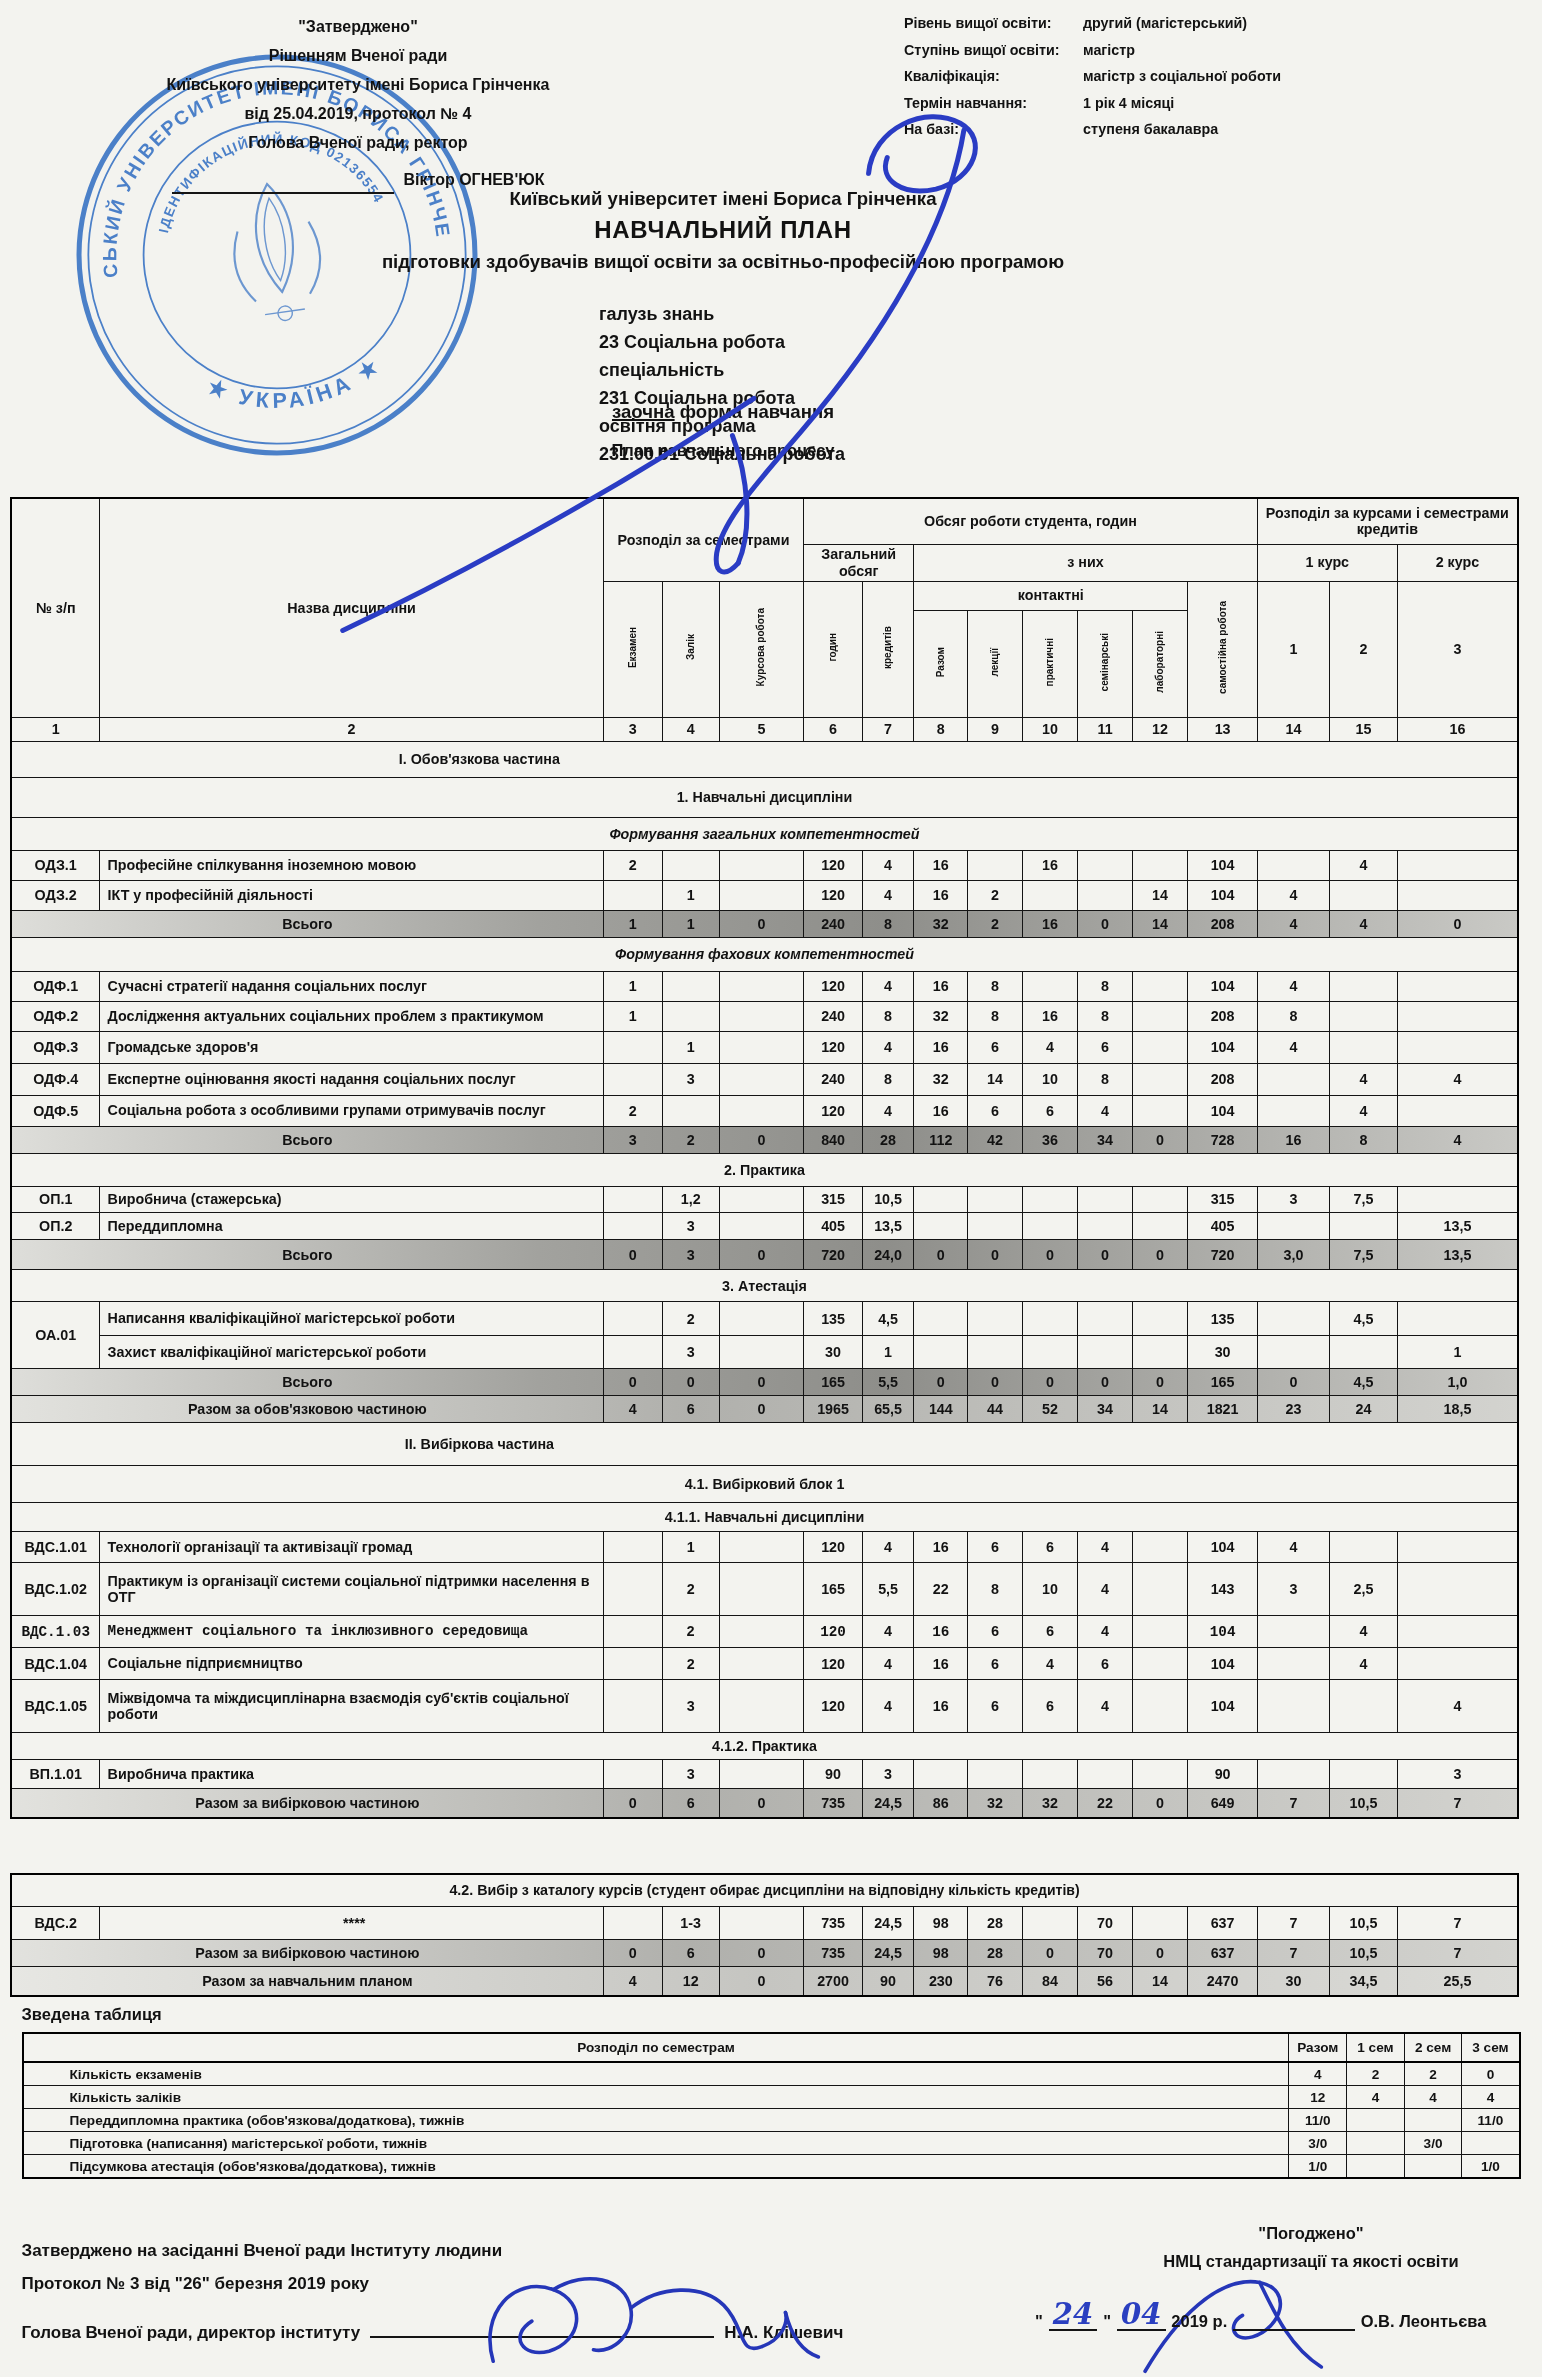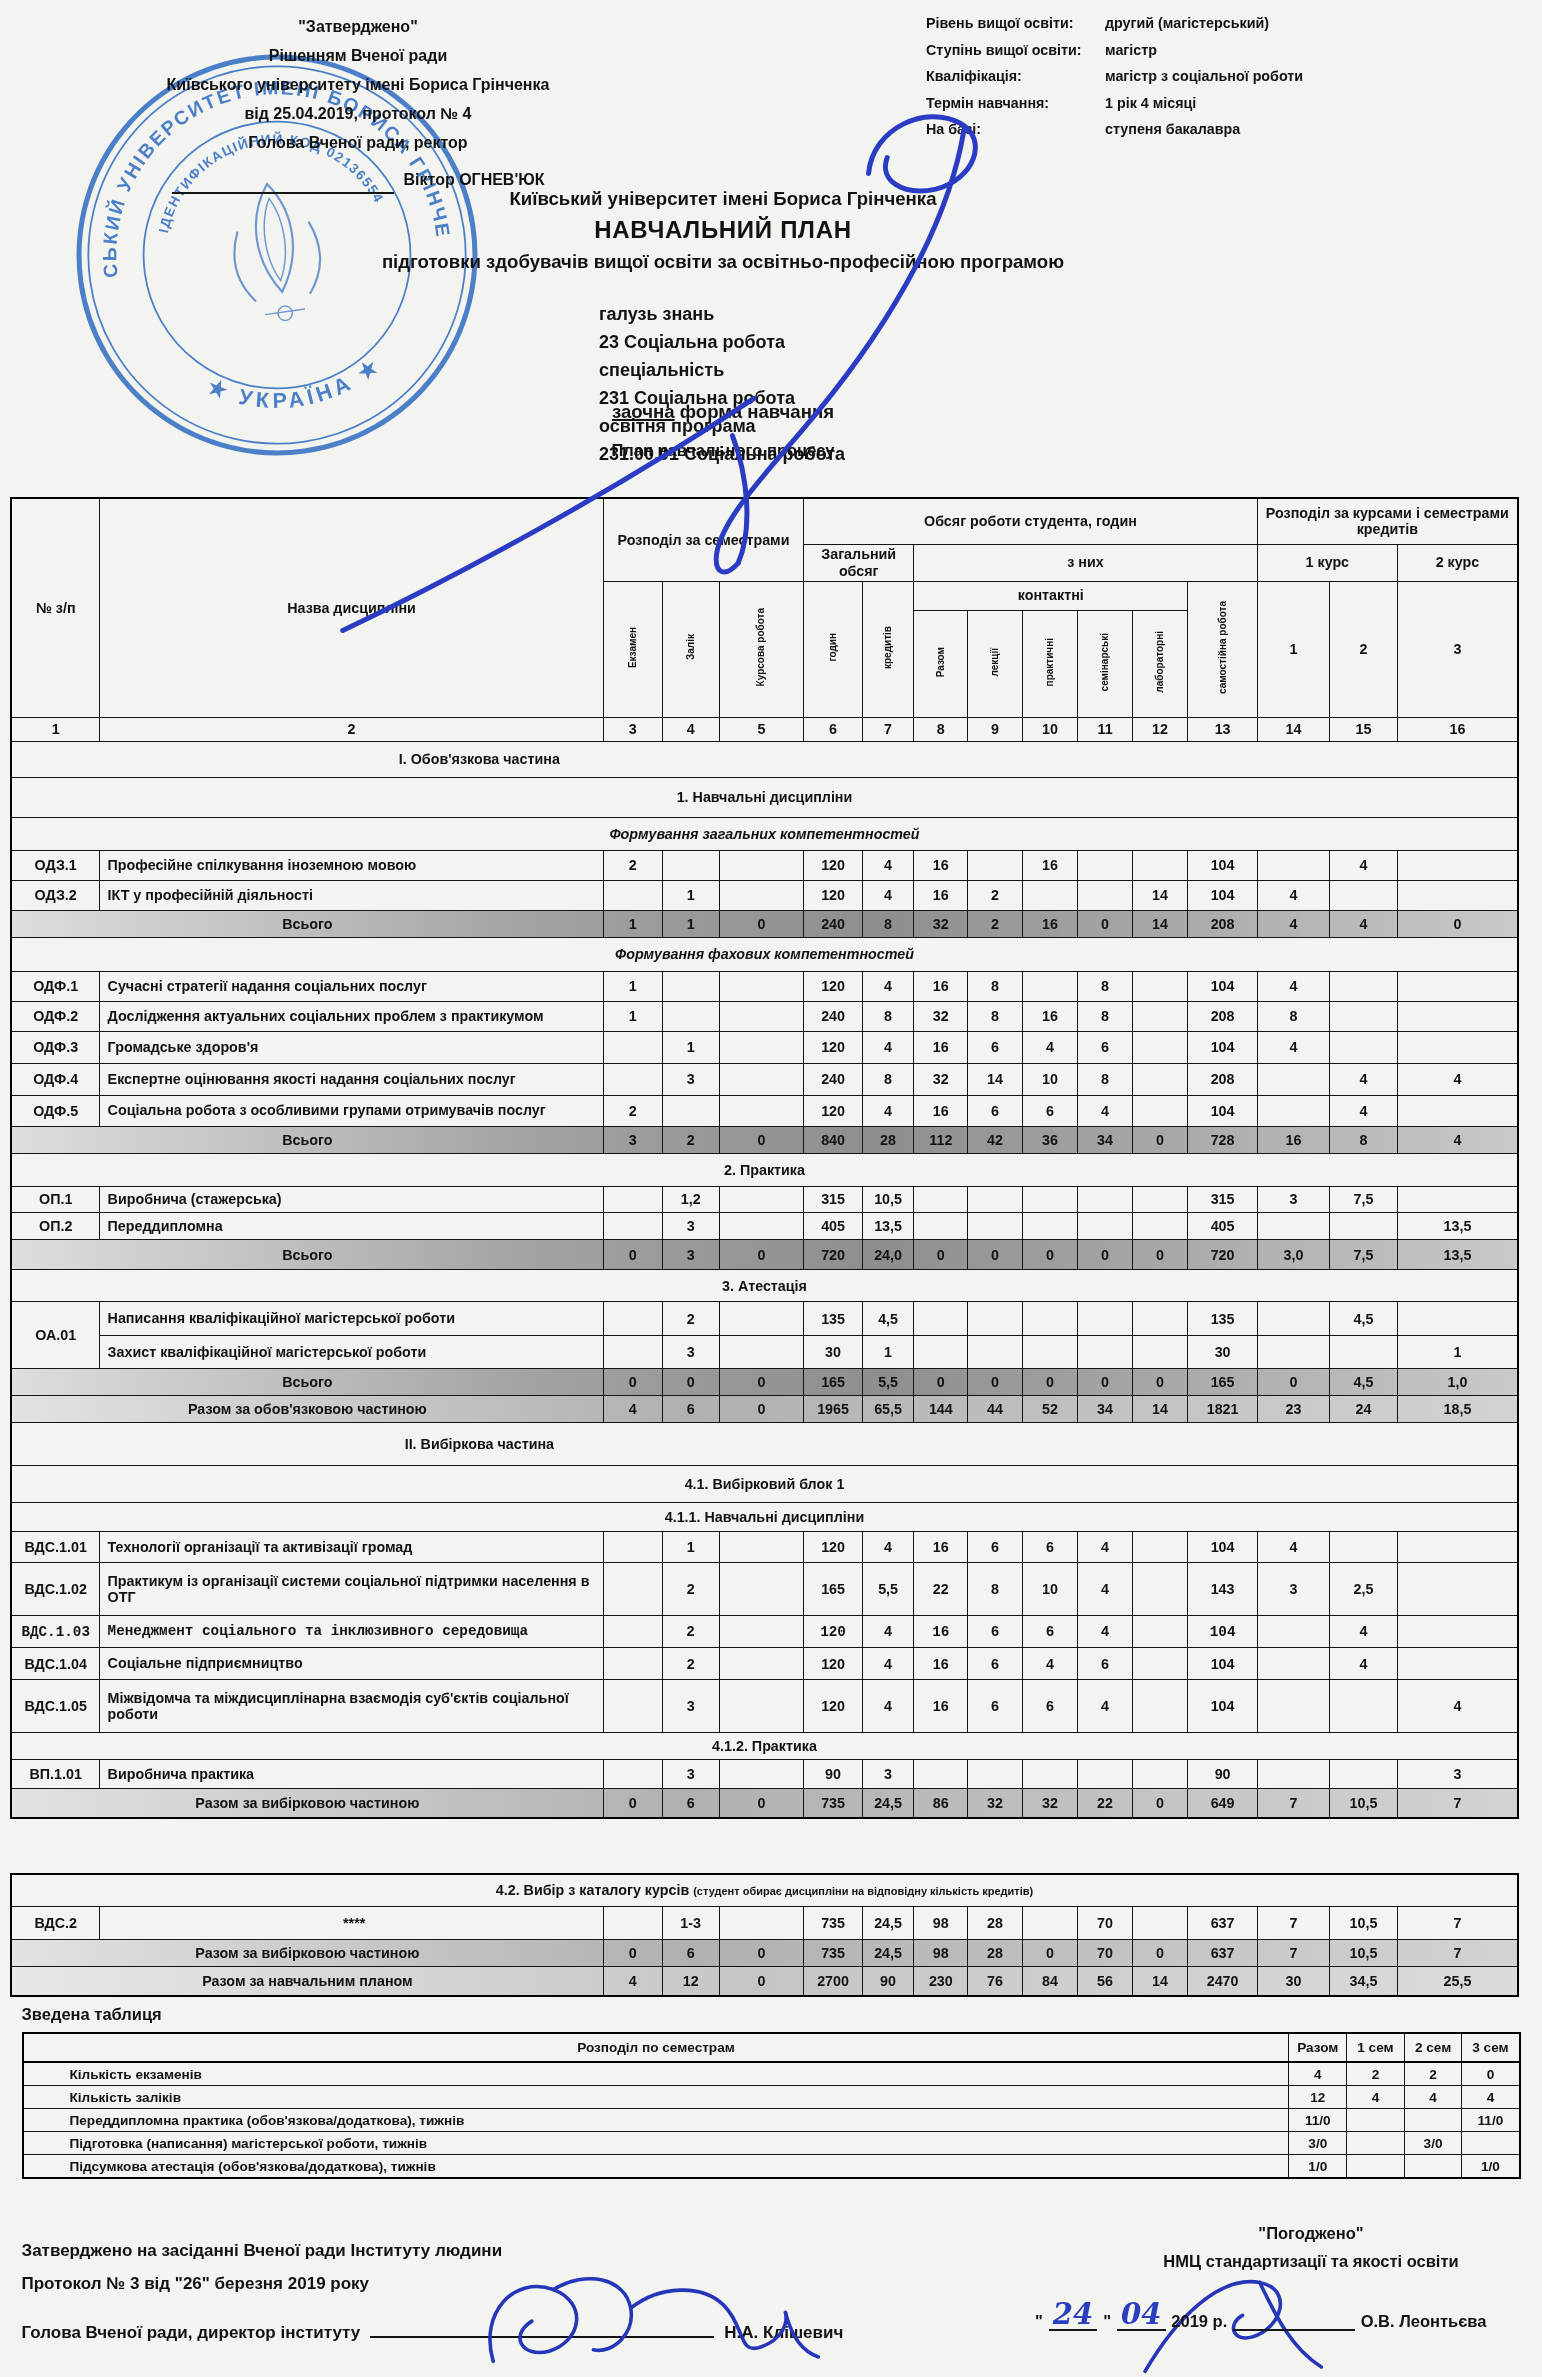--- a/index.html
+++ b/index.html
@@ -6,21 +6,21 @@
   .page{position:relative;width:1543px;height:2377px;background:#f3f3ef;overflow:hidden;
         font-family:"Liberation Sans",sans-serif;color:#121212;}
   .abs{position:absolute;}
 
   
   #approval{left:107px;top:11.5px;width:502px;text-align:center;font-weight:700;
             font-size:16px;line-height:29px;z-index:3;}
   #approval .sig-row{display:flex;justify-content:center;align-items:flex-end;gap:10px;margin-top:8.6px;}
   #approval .black-line{display:inline-block;width:222px;border-bottom:2.1px solid #141414;height:14.3px;}
 
-  #info{left:926px;top:10px;z-index:3;}
+  #info{left:904px;top:10px;z-index:3;}
   #info .row{display:flex;line-height:26.5px;}
   #info .lbl{width:179px;font-weight:700;font-size:14.3px;}
   #info .val{font-weight:700;font-size:14.3px;}
 
   #title-block{left:236px;top:188px;width:974px;text-align:center;z-index:3;}
   #title-block .t1{font-size:18.6px;font-weight:700;}
   #title-block .t2{font-size:24px;font-weight:700;margin-top:5.7px;letter-spacing:0.7px;}
   #title-block .t3{font-size:18.6px;font-weight:700;margin-top:7.2px;}
 
   #fields{left:599px;top:300px;z-index:3;}
@@ -50,21 +50,21 @@
   .semnum{font-size:16px;}
   tr.colnums td{font-size:13px;border-bottom:2.9px solid #000;border-top:2.1px solid #000;}
 
   tr.tr-banner td{border-top:2.9px solid #000;border-bottom:2.9px solid #000;font-size:18.6px;}
   .banner-inner{width:62%;text-align:center;}
   tr.tr-h1 td,tr.tr-h2 td,tr.tr-h3 td,tr.tr-h1b td{border-top:0;border-bottom:0;text-align:left;padding-left:18.6px;}
   tr.tr-h1 td{font-size:18.6px;}
   tr.tr-h2 td{font-size:16px;font-style:italic;}
   tr.tr-h3 td{font-size:15px;}
   tr.tr-h1b td{border-top:2.9px solid #000;font-size:18.6px;}
-  tr.tr-h1b .small{font-size:11px;}
+  tr.tr-h1b .small{font-size:14px;}
 
   #tables td.name{text-align:left;padding-left:7.2px;line-height:1.15;}
   #tables td.name.center{text-align:center;}
 
   tr.tr-total{background:linear-gradient(90deg,#dededa 0%,#a2a29e 35%,#8e8e8a 58%,#c9c9c5 100%);}
   tr.tr-total td{border-top:2.1px solid #000;border-bottom:2.9px solid #000;}
   tr.tr-grand{background:linear-gradient(90deg,#e2e2de 0%,#b0b0ac 45%,#d3d3cf 100%);}
   tr.tr-grand td{border-top:2.1px solid #000;border-bottom:2.9px solid #000;}
   tr.tr-plan{background:linear-gradient(90deg,#e7e7e3 0%,#c5c5c1 50%,#dbdbd7 100%);}
   tr.tr-plan td{border-top:2.1px solid #000;border-bottom:2.9px solid #000;}

